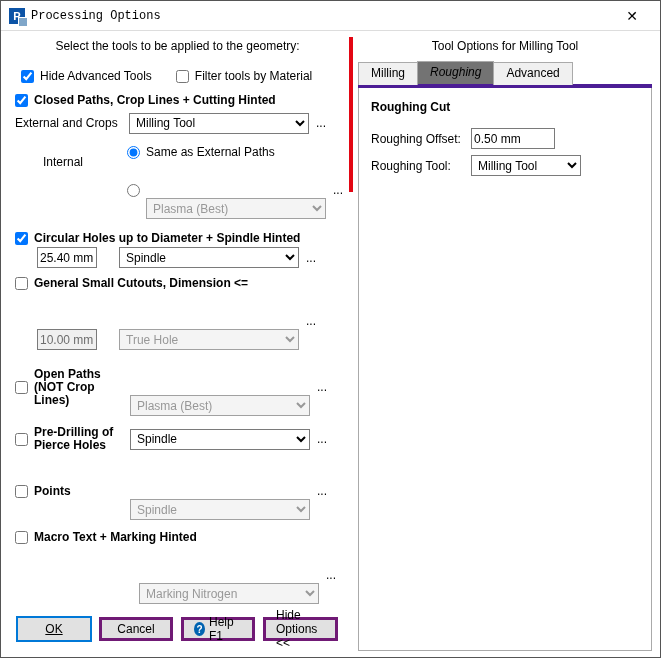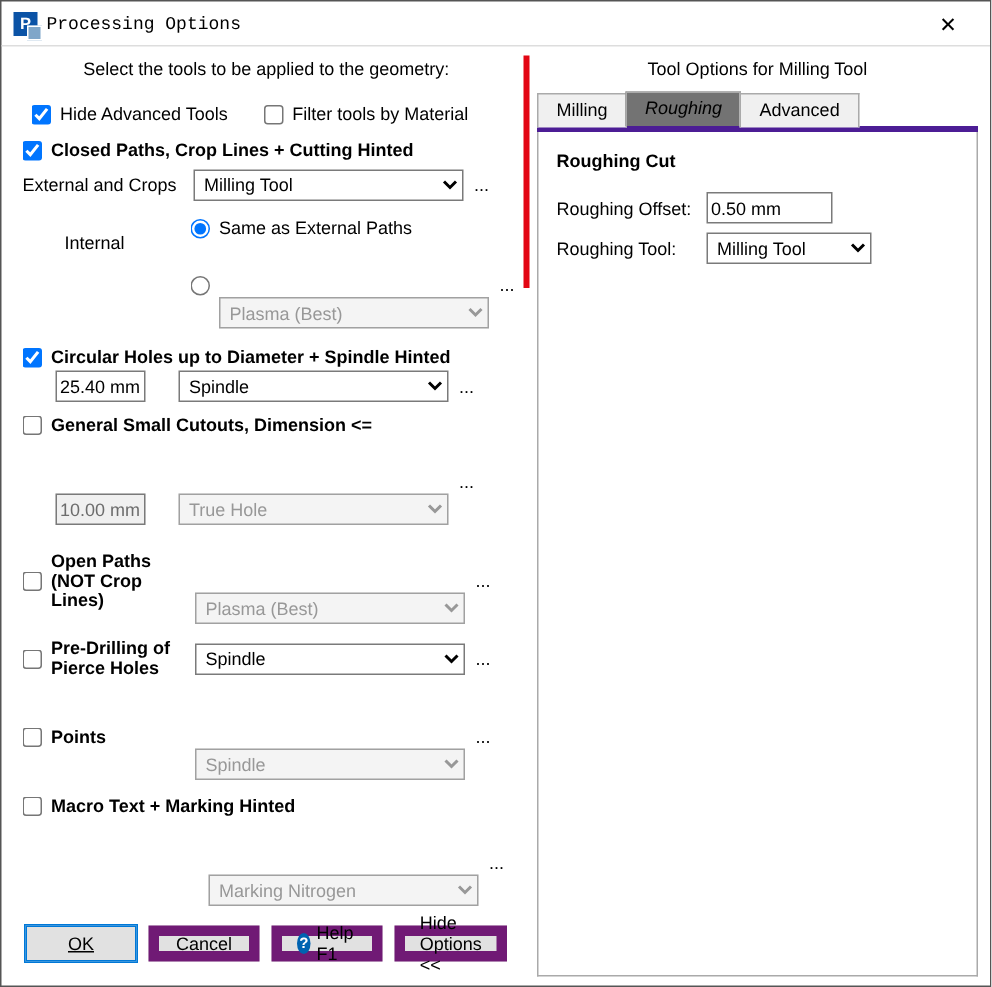--- a/index.html
+++ b/index.html
@@ -24,21 +24,21 @@
   input.text { width:60px;}
   .more { width:16px; text-align:center; margin-left:4px; color:#000; cursor:default;}
   .cbrow { display:flex; align-items:center; margin:2px 0; padding-left:6px;}
   input[type=checkbox], input[type=radio]{ margin:0 6px 0 0;}
   .section { margin-top:8px;}
   .two-cb { display:flex; gap:18px; padding-left:6px;}
   .indent-row { display:flex; align-items:center; padding-left:28px;}
   .indent-row .text{ margin-right:22px;}
   .wraplbl { width:96px; line-height:13px;}
   .btnbar { display:flex; gap:8px; padding:6px 8px 10px;}
-  .btn { border:7px solid #701a75; background:#e1e1e1; height:24px; min-width:74px; padding:0 10px; display:flex; align-items:center; justify-content:center; cursor:default;}
+  .btn { border:3px solid #701a75; background:#e1e1e1; height:24px; min-width:74px; padding:0 10px; display:flex; align-items:center; justify-content:center; cursor:default;}
   .btn.default { border:1px solid #0078d7; outline:1px solid #0078d7;}
   .help-icon { width:14px; height:14px; border-radius:50%; background:#0063b1; color:#fff; font-size:10px; font-weight:bold; display:inline-flex; align-items:center; justify-content:center; margin-right:4px;}
   .tabs { display:flex; border-bottom:4px solid #4c1d95; margin-top:2px;}
   .tab { padding:3px 12px 4px; border:1px solid #aaa; border-bottom:none; background:#f0f0f0; margin-right:-1px; position:relative; top:1px; cursor:default;}
   .tab.active { background:#737373; top:0px; padding-bottom:5px;font-style:italic;}
   .tabbody { border:1px solid #aaa; border-top:none; flex:1; padding:8px 12px;}
   .field { display:flex; align-items:center; margin:6px 0;}
   .field .flabel { width:100px;}
   .field input.text{ width:84px;}
   .field select.combo{ width:110px;}

